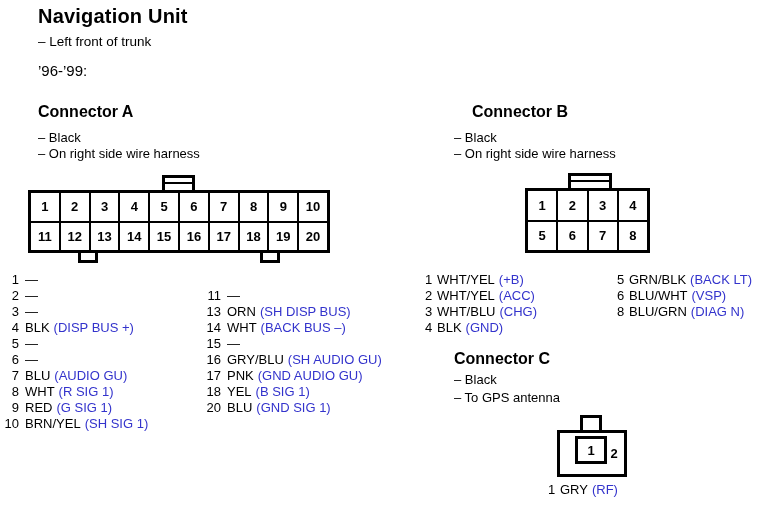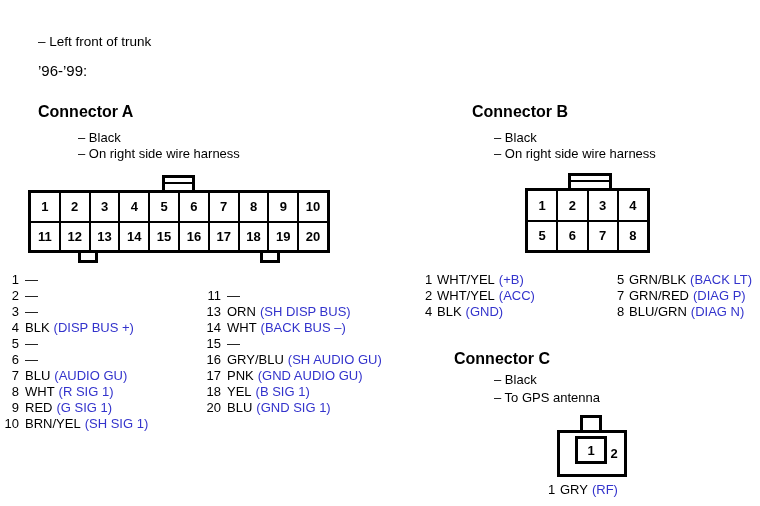--- a/index.html
+++ b/index.html
@@ -5,21 +5,21 @@
   html,body { margin:0; padding:0; background:#ffffff; }
   .canvas {
     position:relative; width:760px; height:506px; background:#ffffff;
     font-family:"Liberation Sans", sans-serif; color:#000; overflow:hidden;
   }
   .abs { position:absolute; }
   .page-title { left:38px; top:5px; font-size:20px; font-weight:bold; letter-spacing:.2px; }
   .page-sub   { left:38px; top:34px; font-size:13.5px; }
   .page-years { left:38px; top:62px; font-size:15px; font-weight:normal; }
   .sec-title  { font-size:16px; font-weight:bold; }
-  .note       { font-size:13px; line-height:16px;margin-left:40px; }
+  .note       { font-size:13px; line-height:16px; }
 
   
   .tab {
     box-sizing:border-box; background:#fff;
     border:3px solid #000; border-bottom:none;
   }
   .tab-line { display:block; height:2px; background:#000; margin-top:4px; }
   .pin-grid {
     box-sizing:border-box; border:3px solid #000; background:#000;
     display:grid; gap:2px;
@@ -57,20 +57,21 @@
   .pin-num { display:inline-block; width:15px; text-align:right; margin-right:6px; }
   .list-b .pin-num, .cap-c .pin-num { width:7px; margin-right:5px; }
   .pin-signal { color:#3333cc; margin-left:4px; }
   .cap-c { font-size:13px; line-height:14px; white-space:nowrap; }
 </style>
 </head>
 <body>
 
 <div class="canvas">
 
+  <div class="abs page-title">Navigation Unit</div>
   <div class="abs page-sub">– Left front of trunk</div>
   <div class="abs page-years">’96-’99:</div>
 
   <div class="abs sec-title" style="left:38px;top:103px">Connector A</div>
   <div class="abs note" style="left:38px;top:130px">– Black</div>
   <div class="abs note" style="left:38px;top:146px">– On right side wire harness</div>
 
   <div class="abs tab" style="left:162px;top:175px;width:33px;height:15px">
       <i class="tab-line"></i>
     </div>
@@ -137,26 +138,27 @@
     <div class="cell">4</div>
     <div class="cell">5</div>
     <div class="cell">6</div>
     <div class="cell">7</div>
     <div class="cell">8</div>
   </div>
 
   <div class="abs pin-list list-b" style="left:425px;top:272px">
     <div class="pin-row"><span class="pin-num">1</span><span class="pin-wire">WHT/YEL</span><span class="pin-signal">(+B)</span></div>
     <div class="pin-row"><span class="pin-num">2</span><span class="pin-wire">WHT/YEL</span><span class="pin-signal">(ACC)</span></div>
+    <div class="pin-row"><span class="pin-num">3</span><span class="pin-wire">WHT/BLU</span><span class="pin-signal">(CHG)</span></div>
     <div class="pin-row"><span class="pin-num">4</span><span class="pin-wire">BLK</span><span class="pin-signal">(GND)</span></div>
   </div>
 
   <div class="abs pin-list list-b" style="left:617px;top:272px">
     <div class="pin-row"><span class="pin-num">5</span><span class="pin-wire">GRN/BLK</span><span class="pin-signal">(BACK LT)</span></div>
-    <div class="pin-row"><span class="pin-num">7</span><span class="pin-wire">GRN/RED</span><span class="pin-signal">(DIAG P)</span></div>
+    <div class="pin-row"><span class="pin-num">6</span><span class="pin-wire">BLU/WHT</span><span class="pin-signal">(VSP)</span></div>
     <div class="pin-row"><span class="pin-num">8</span><span class="pin-wire">BLU/GRN</span><span class="pin-signal">(DIAG N)</span></div>
   </div>
 
   <div class="abs sec-title" style="left:454px;top:350px">Connector C</div>
   <div class="abs note" style="left:454px;top:371px;line-height:17px">– Black</div>
   <div class="abs note" style="left:454px;top:389px;line-height:17px">– To GPS antenna</div>
 
   <div class="abs tab" style="left:580px;top:415px;width:22px;height:15px"></div>
   <div class="abs rect-c">
     <div class="inner-c">1</div>

